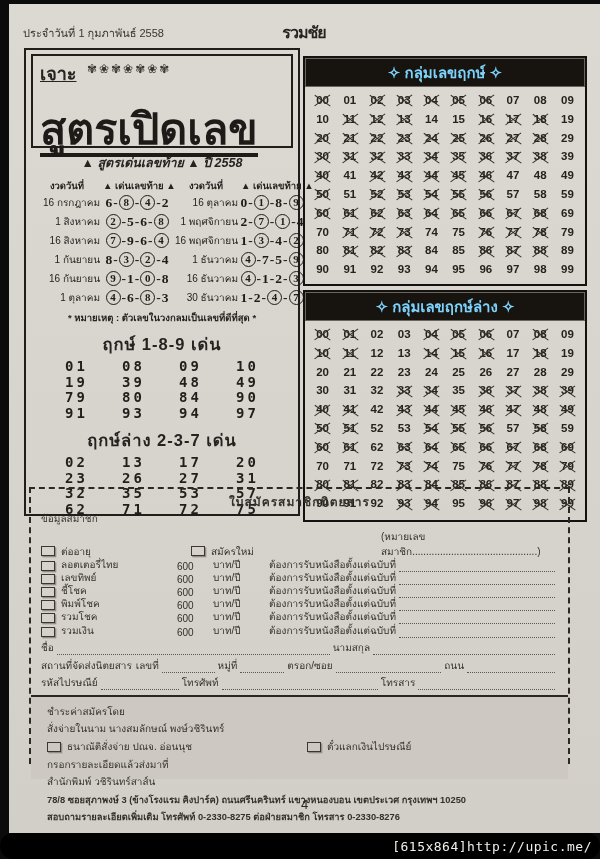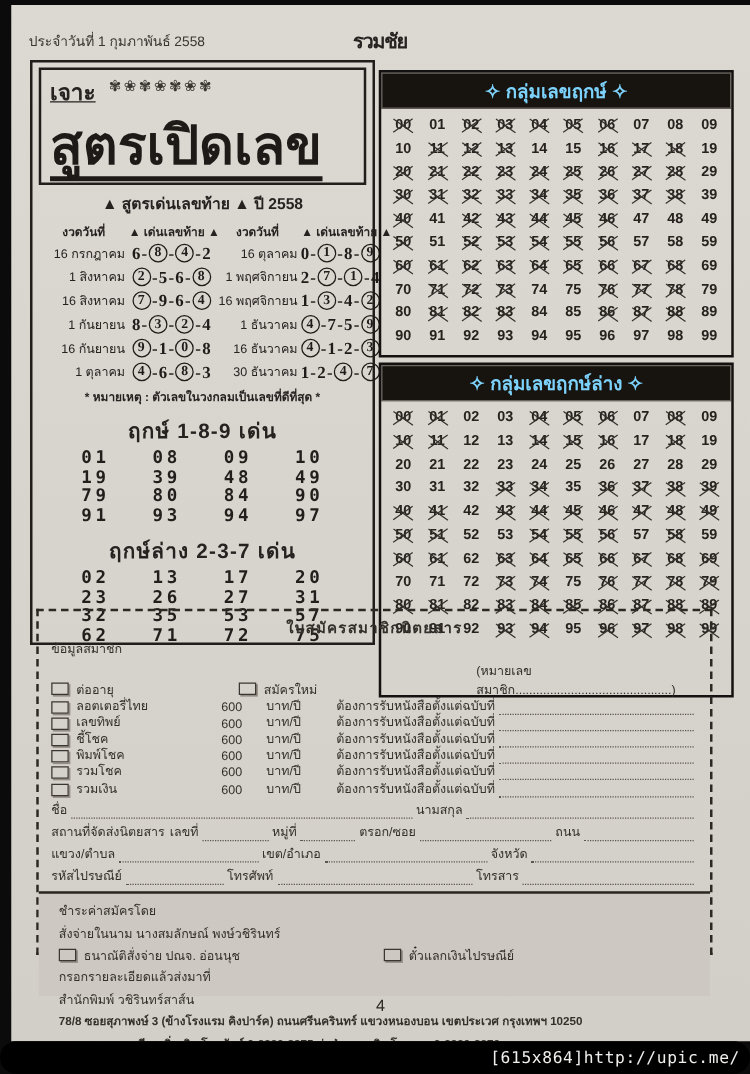--- a/index.html
+++ b/index.html
@@ -13,22 +13,22 @@
             font-weight:bold;font-size:16px;letter-spacing:-1px;color:#262220;
             font-family:"Liberation Serif",serif;}
   
   .lpanel{position:absolute;left:15px;top:44px;width:276px;height:468px;
           border:2px solid #201d1a;padding:4px 5px;box-sizing:border-box;}
   .titlebox{border:2px solid #201d1a;padding:3px 7px 7px;height:94px;box-sizing:border-box;}
   .jaw{font-size:18px;font-weight:bold;text-decoration:underline;display:inline-block;vertical-align:top;}
   .ornament{font-size:12px;letter-spacing:2px;color:#3a3631;display:inline-block;margin-left:6px;margin-top:3px;}
   .bigtitle{font-family:"Liberation Serif",serif;font-weight:bold;font-size:43px;line-height:1.05;
             letter-spacing:0px;color:#1d1a17;border-bottom:4px solid #1d1a17;display:inline-block;
-            padding-bottom:1px;margin-top:7px;white-space:nowrap;}
-  .subtitle{text-align:center;font-weight:bold;font-size:12.5px;margin-top:5px;}
+            padding-bottom:1px;margin-top:19px;white-space:nowrap;}
+  .subtitle{text-align:center;font-weight:bold;font-size:12.5px;margin-top:5px;font-style:italic;}
   .ttbl{margin-top:5px;}
   .tth,.ttr{display:grid;grid-template-columns:72px 68px 70px 62px;align-items:center;}
   .tth{font-size:9.5px;font-weight:bold;height:15px;}
   .tth span{text-align:center;white-space:nowrap;}
   .ttr{height:19px;}
   .tdate{font-size:10px;text-align:right;padding-right:3px;white-space:nowrap;}
   .tform{display:flex;align-items:center;justify-content:center;
          font-family:"Liberation Serif",serif;font-weight:bold;font-size:13.5px;color:#1e1b18;}
   .circ{width:13px;height:13px;border:1.4px solid #1e1b18;border-radius:50%;flex:none;
         display:flex;align-items:center;justify-content:center;font-size:11px;line-height:1;}
@@ -36,21 +36,21 @@
   .footnote{text-align:center;font-weight:bold;font-size:9.5px;margin-top:3px;white-space:nowrap;}
   .drawbox{border:2px dashed #3a3631;margin:5px 8px 0;padding:3px 0;text-align:center;
            font-weight:bold;font-size:11.5px;}
   .lucky-head{text-align:center;font-weight:bold;font-size:16.5px;margin-top:6px;letter-spacing:1px;}
   .lucky-grid{display:grid;grid-template-columns:repeat(4,57px);justify-content:center;margin-top:2px;}
   .lnum{font-family:"DejaVu Sans Mono",monospace;font-weight:bold;font-size:14px;
         letter-spacing:3px;text-align:center;height:15.5px;line-height:15.5px;color:#211e1b;}
   
   .gridbox{position:absolute;left:294px;width:284px;border:2px solid #141210;box-sizing:border-box;}
   .gridbox.g1{top:52px;height:230px;}
-  .gridbox.g2{top:286px;height:268px;}
+  .gridbox.g2{top:286px;height:232px;}
   .gridhead{height:29px;background:#17130f;color:#7dd3fc;display:flex;align-items:center;
             justify-content:center;gap:0;font-size:15px;font-weight:bold;
             box-shadow:inset 0 0 0 1px #6b6560;}
   .ngrid{display:grid;grid-template-columns:repeat(10,1fr);padding:4px 4px 2px;}
   .gcell{position:relative;text-align:center;font-size:11.5px;font-weight:bold;
          height:18.8px;line-height:18.8px;color:#26221e;}
   .gcell.x::before,.gcell.x::after{content:"";position:absolute;left:16%;right:16%;top:50%;
          height:1.4px;background:#332f2b;}
   .gcell.x::before{transform:rotate(35deg);}
   .gcell.x::after{transform:rotate(-35deg);}
@@ -573,28 +573,20 @@
       <span style="margin-left:4px">เลขที่</span>
       <span class="leader" style="flex:0.6"></span>
       <span>หมู่ที่</span>
       <span class="leader" style="flex:0.5"></span>
       <span>ตรอก/ซอย</span>
       <span class="leader" style="flex:1.2"></span>
       <span>ถนน</span>
       <span class="leader" style="flex:1"></span>
     </div>
     <div class="frow">
-      <span>แขวง/ตำบล</span>
-      <span class="leader" style="flex:1.2"></span>
-      <span>เขต/อำเภอ</span>
-      <span class="leader" style="flex:1.4"></span>
-      <span>จังหวัด</span>
-      <span class="leader" style="flex:1.4"></span>
-    </div>
-    <div class="frow">
       <span>รหัสไปรษณีย์</span>
       <span class="leader" style="flex:0.8"></span>
       <span>โทรศัพท์</span>
       <span class="leader" style="flex:1.6"></span>
       <span>โทรสาร</span>
       <span class="leader" style="flex:1.4"></span>
     </div>
 
     <div class="pay">
       <div class="line">ชำระค่าสมัครโดย</div>

